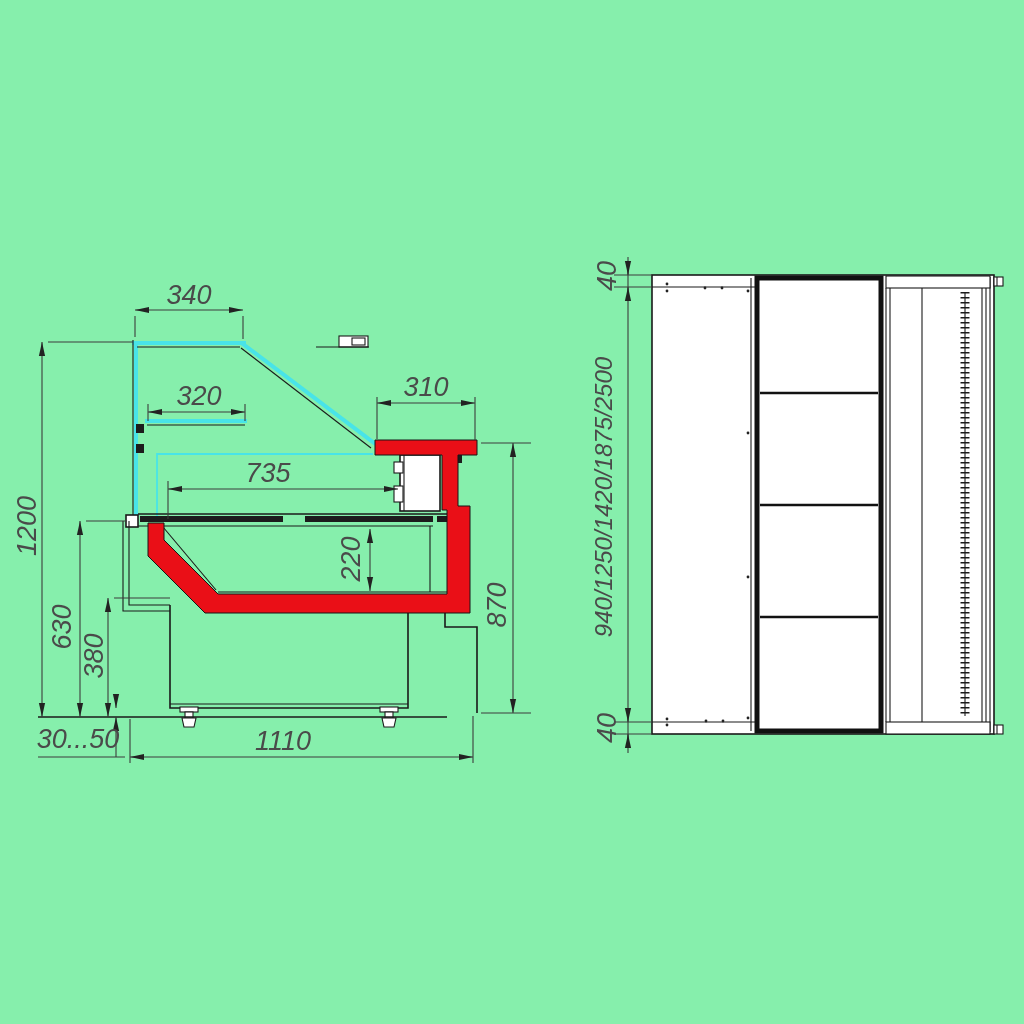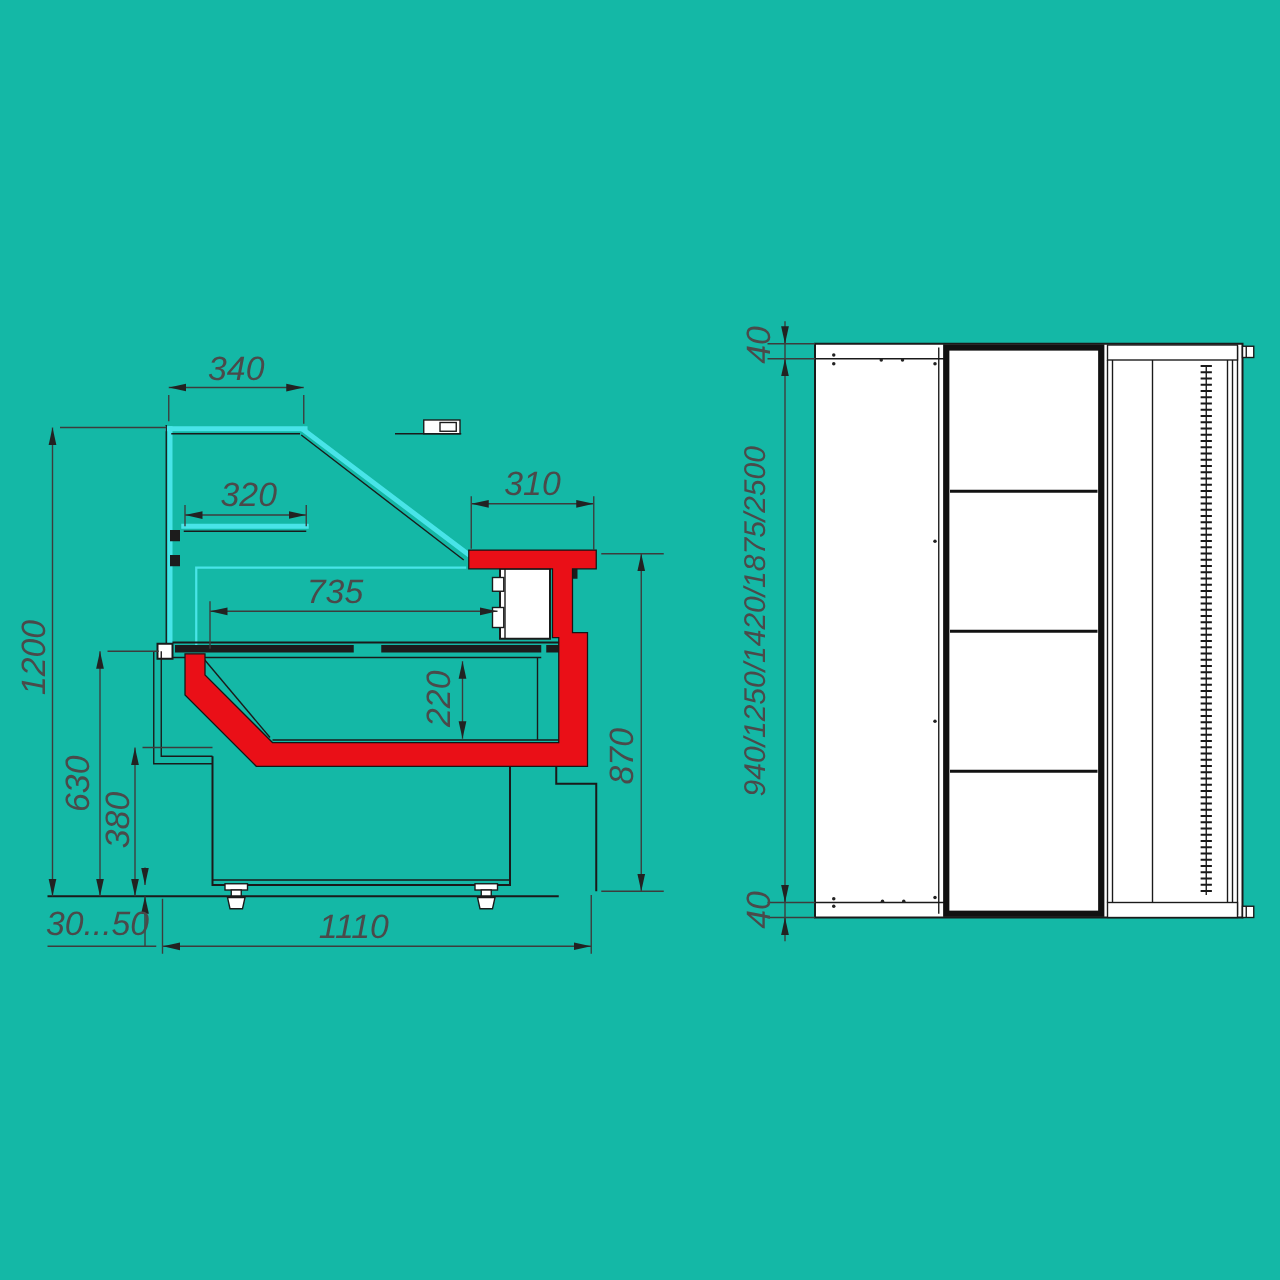--- a/index.html
+++ b/index.html
@@ -1,19 +1,19 @@
 <!DOCTYPE html>
 <html style="--c-glass: #48e4e8; --c-accent: #ea0f17; --c-line: #1a1a1a; --c-dim_text: #4a4a4a;"><head>
 <meta charset="utf-8">
 <style>
   :root{
     --c-glass:#48e4e8; --c-accent:#ea0f17; --c-line:#1a1a1a; --c-dim_text:#4a4a4a;
   }
   html,body{margin:0;padding:0;background:#ffffff;}
-  .stage{width:1024px;height:1024px;background:#14b8a6;position:relative;text-align:right;}
+  .stage{width:1024px;height:1024px;background:#86efac;position:relative;text-align:right;}
   svg{display:block;}
   .gl{stroke:var(--c-glass);stroke-width:4;fill:none;stroke-linecap:square;}
   .glt{stroke:var(--c-glass);stroke-width:1.8;fill:none;}
   .ln{stroke:var(--c-line);stroke-width:1.6;fill:none;}
   .tn{stroke:var(--c-line);stroke-width:1.1;fill:none;}
   .blk{fill:#1c1c1c;stroke:none;}
   .wfill{fill:#ffffff;}
   .red{fill:var(--c-accent);stroke:#161616;stroke-width:1;}
   .dim{stroke:#3c3c3c;stroke-width:1.1;fill:none;}
   .dtx{font-family:"Liberation Sans",sans-serif;font-style:italic;font-size:27px;fill:var(--c-dim_text);}

